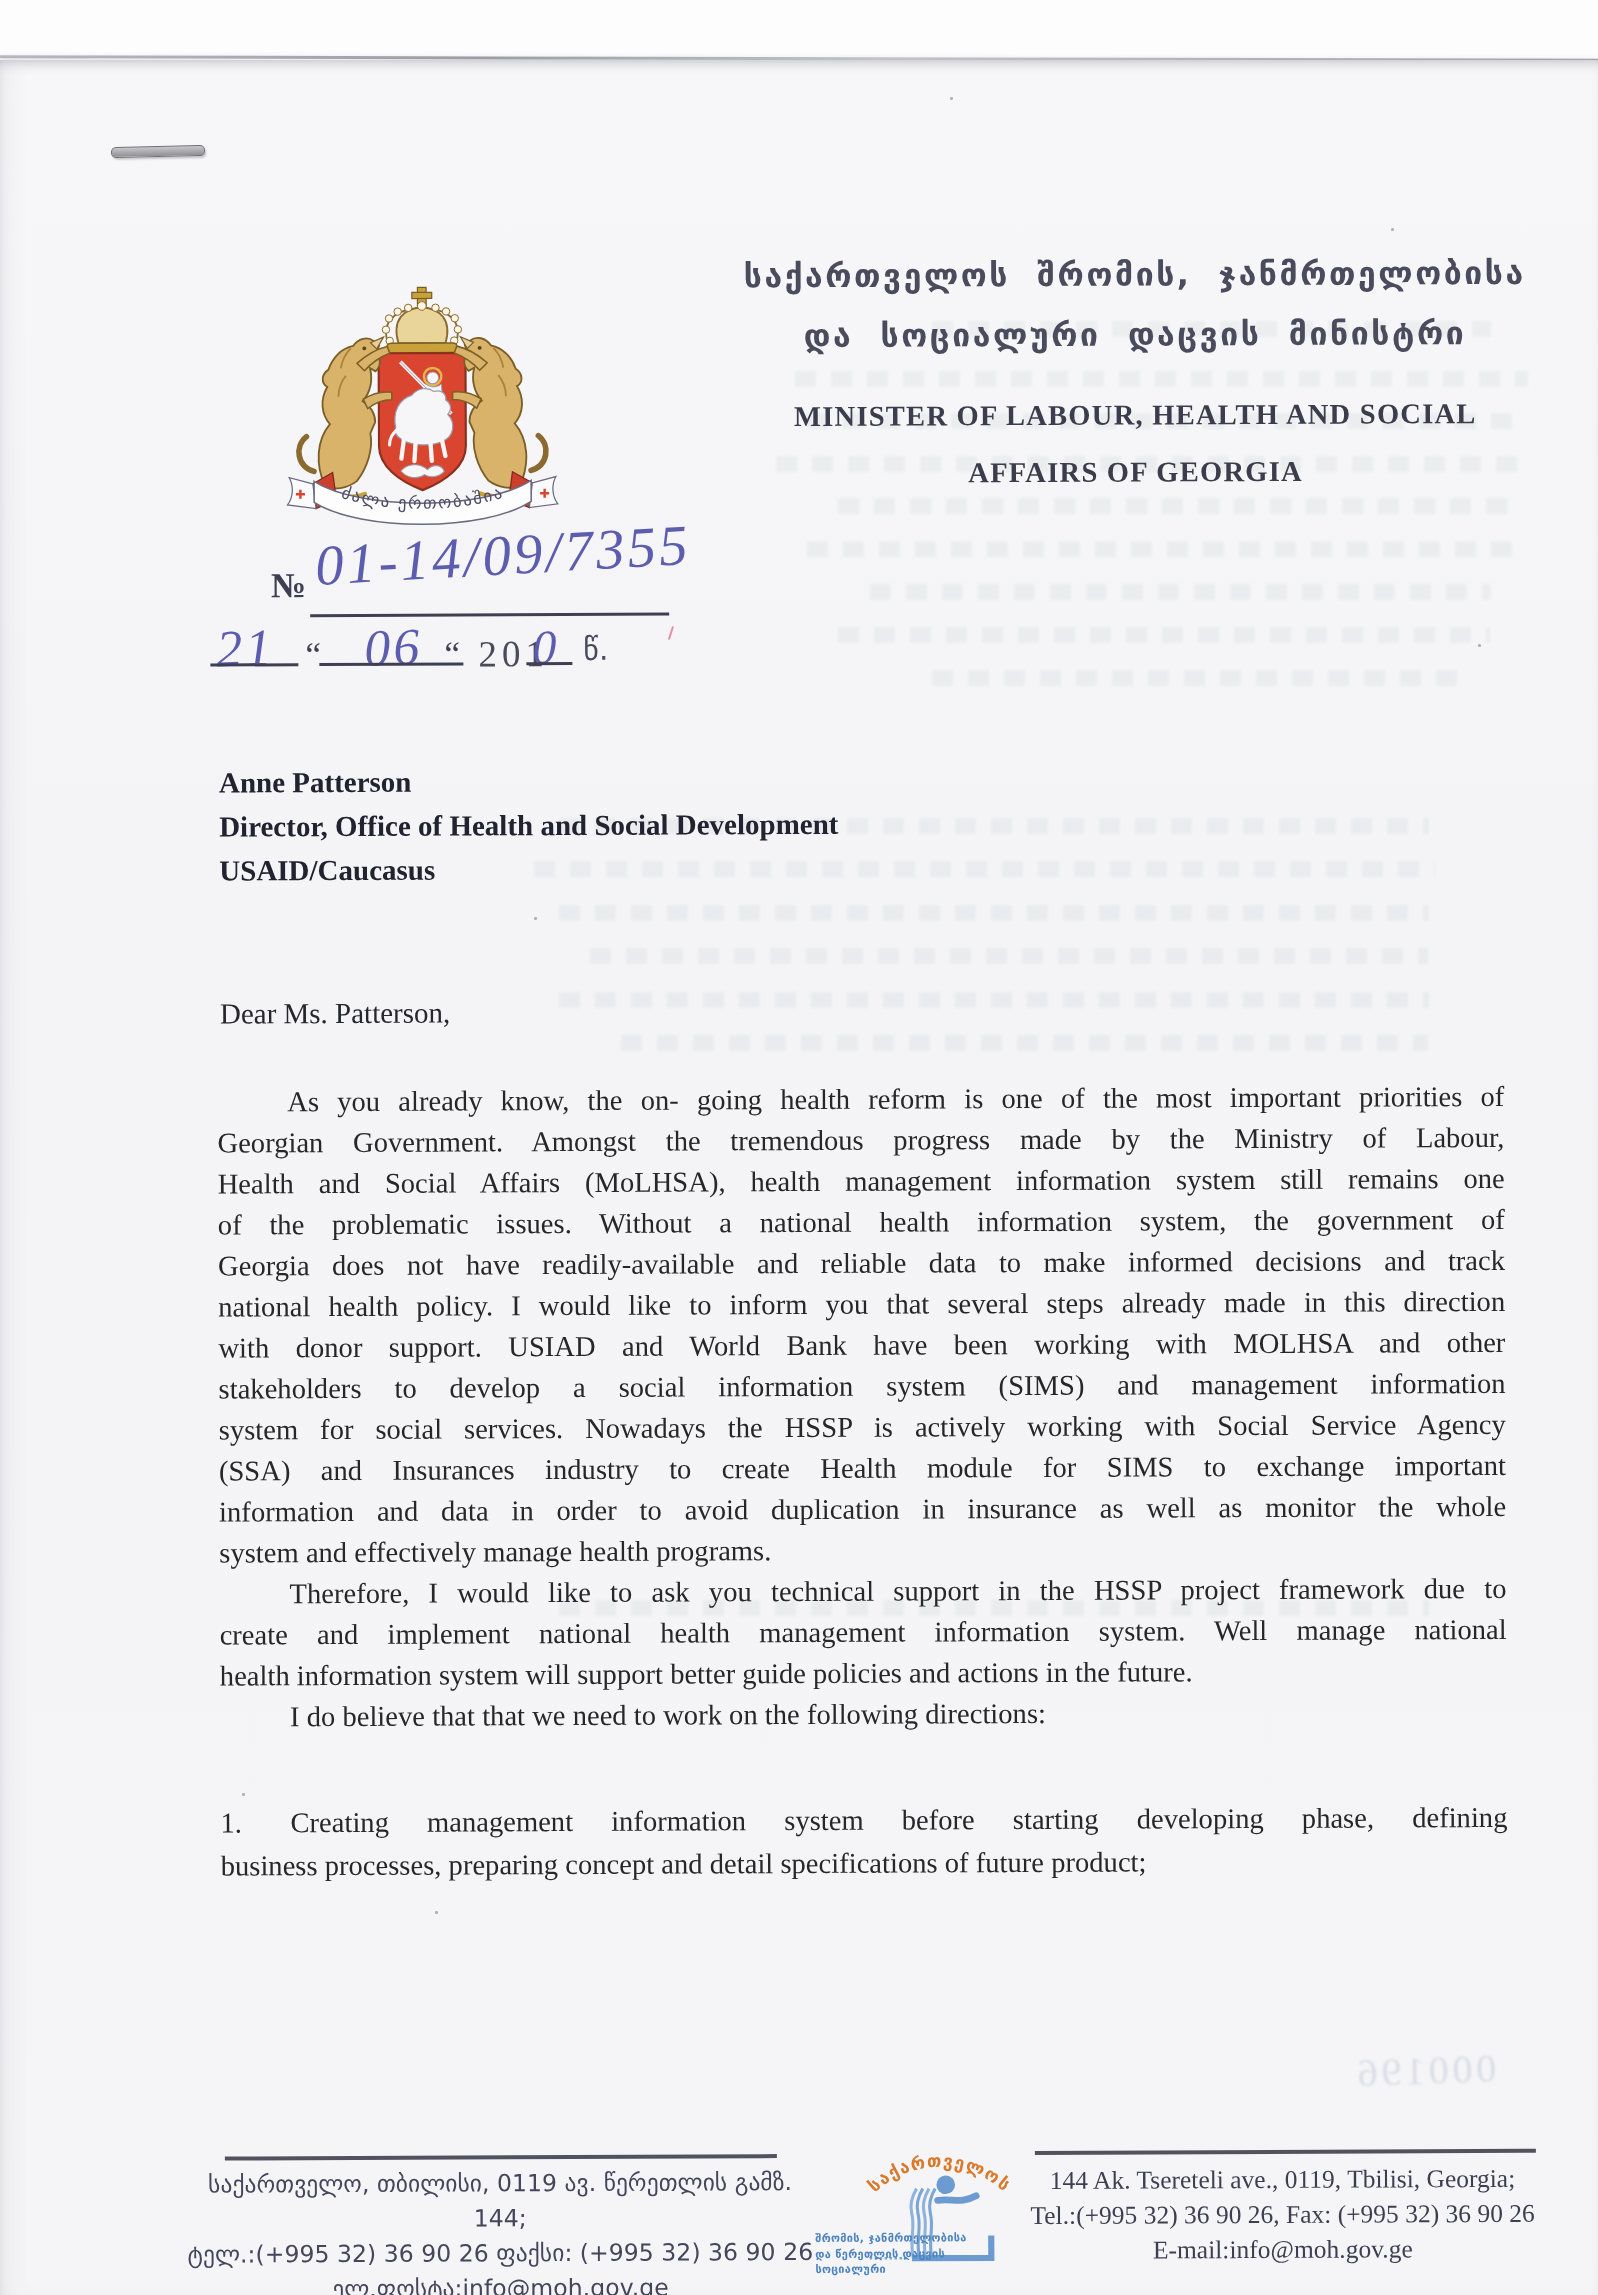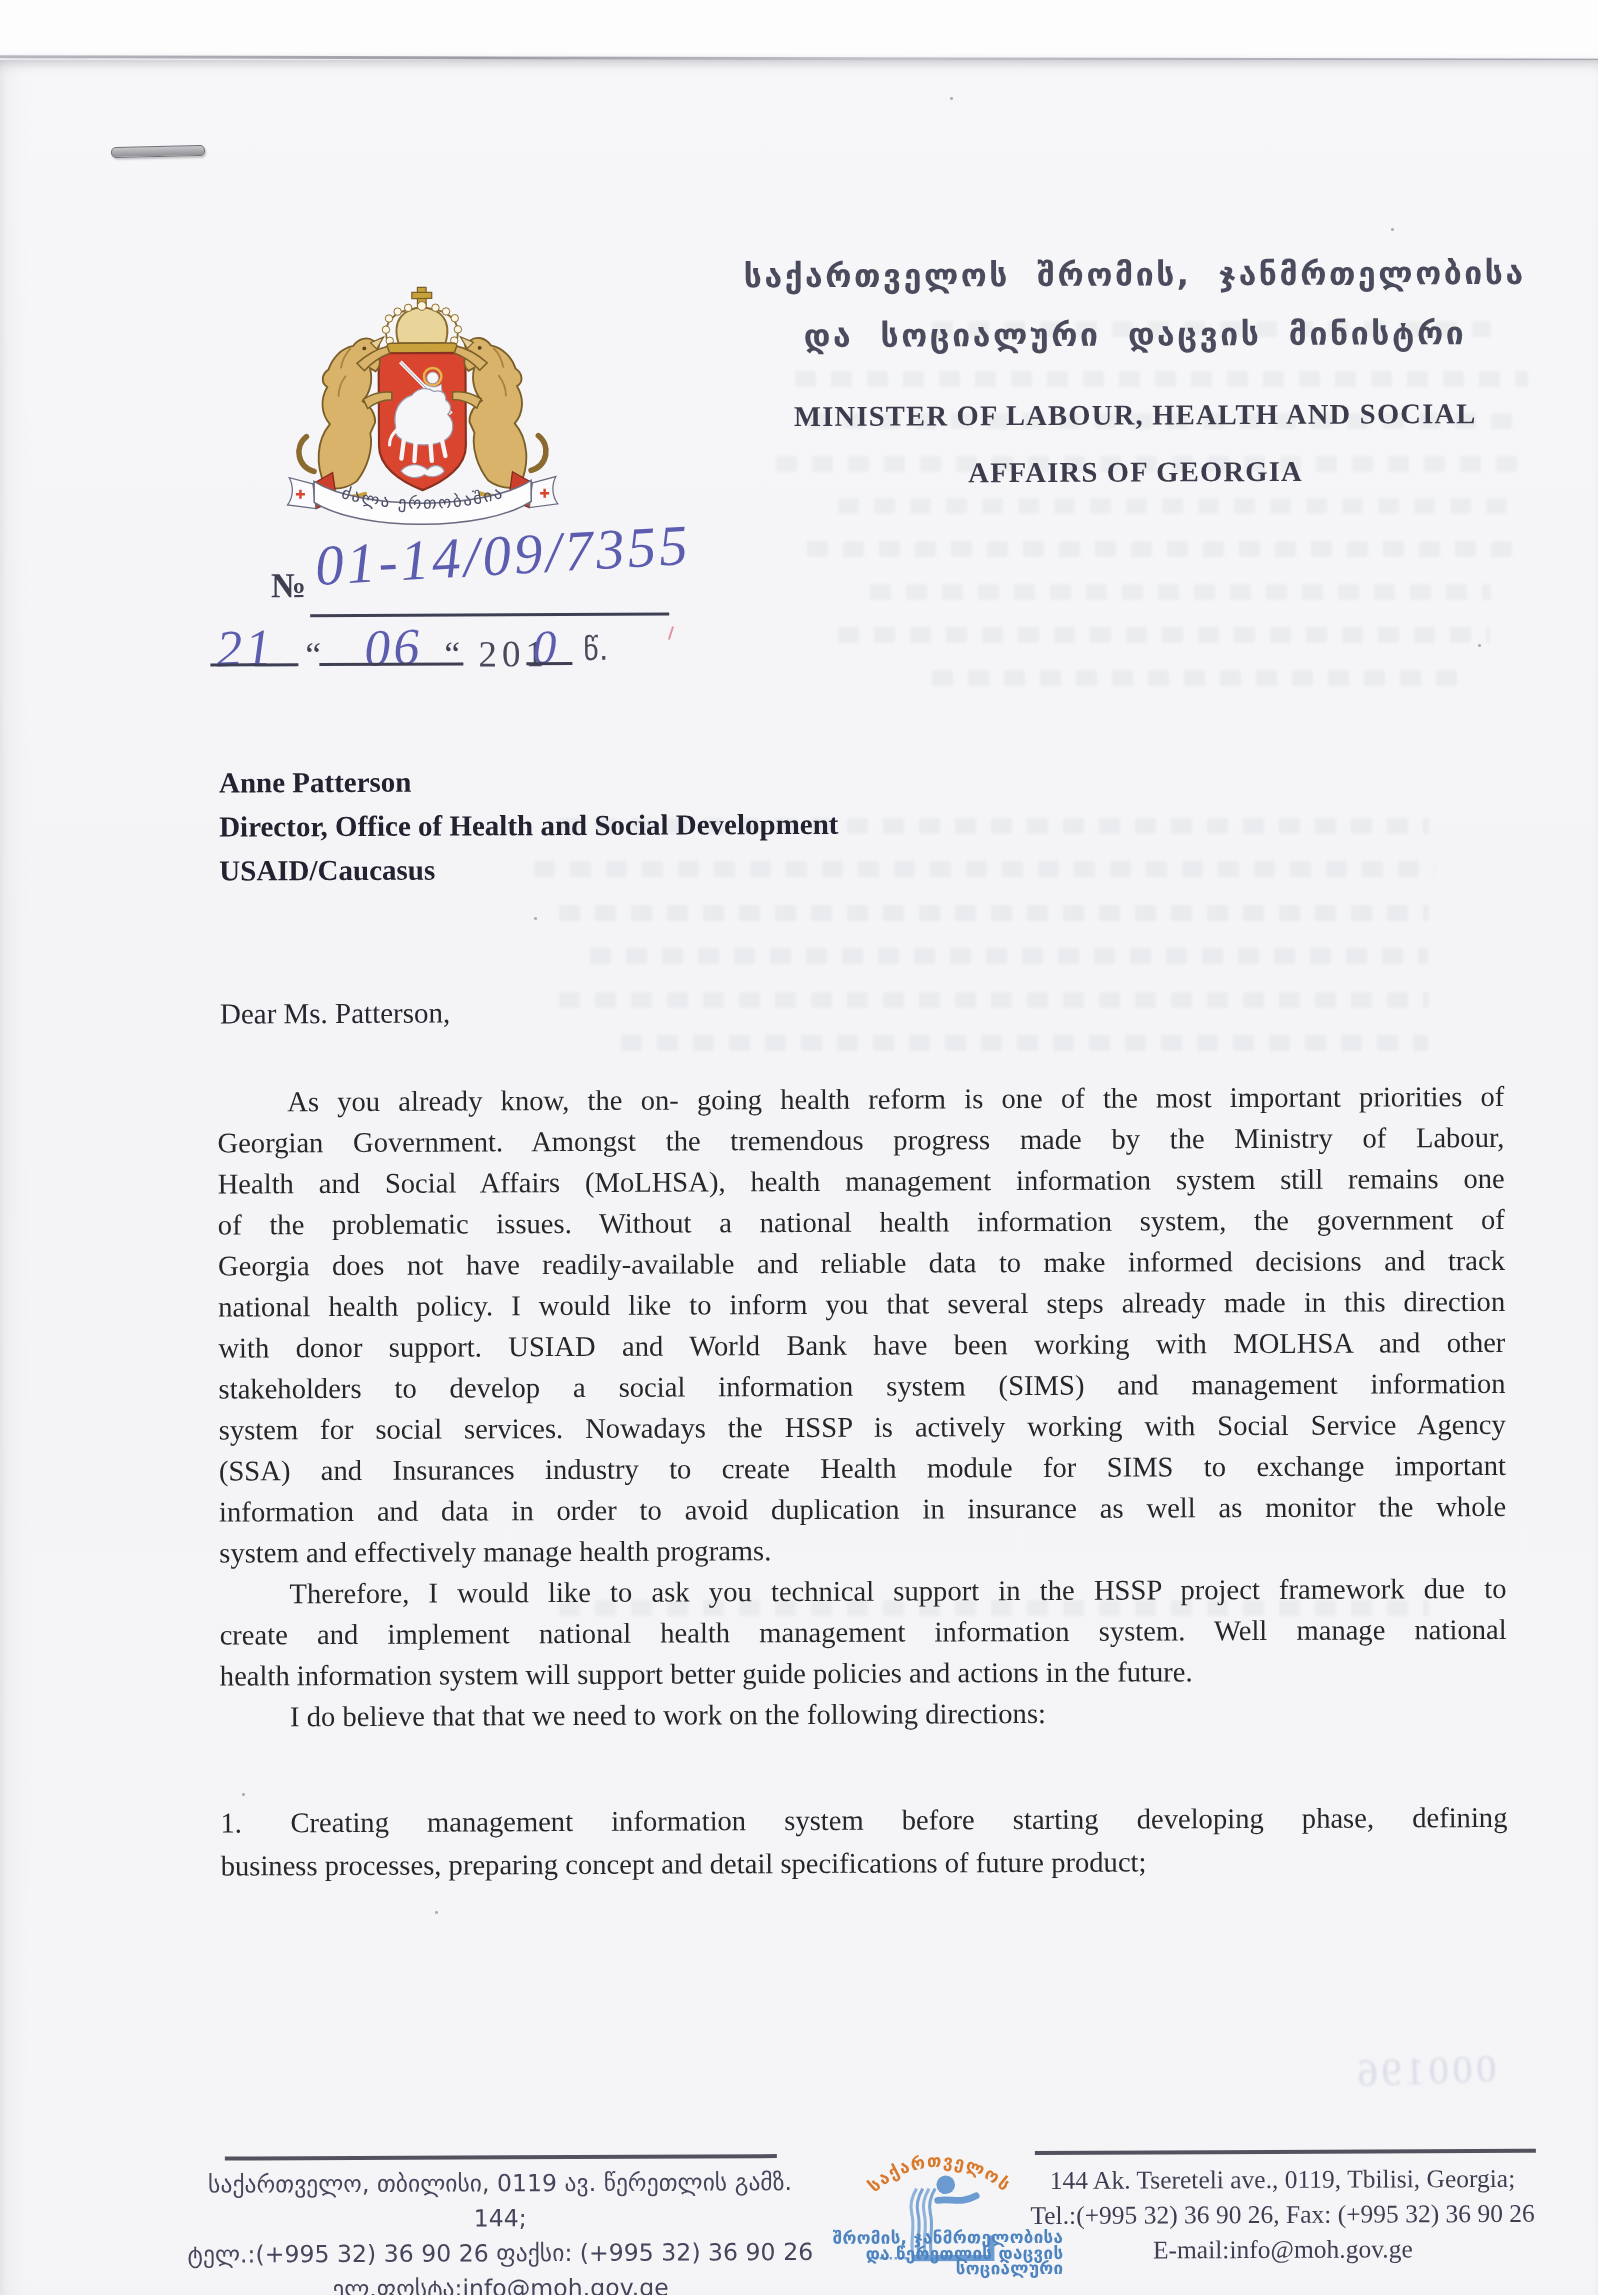--- a/index.html
+++ b/index.html
@@ -60,22 +60,22 @@
 
   
   .rule{position:absolute;height:4.3px;background:#52525e;}
   .rule-left{left:219px;top:2094px;width:552px;}
   .rule-right{left:1029px;top:2092px;width:501px;}
   .f-left{position:absolute;left:173px;top:2105px;width:642px;text-align:center;
           font-family:"DejaVu Sans",sans-serif;font-size:23.6px;color:#45455c;line-height:35px;}
   .f-right{position:absolute;left:1012px;top:2104px;width:529px;text-align:center;
            font-size:25.5px;color:#3e3e52;line-height:35px;}
   .logo{position:absolute;left:837px;top:2082px;width:193px;height:152px;}
-  .logo-text{position:absolute;left:809px;top:2171px;width:248px;text-align:right;
-             font-family:"DejaVu Sans",sans-serif;font-weight:bold;font-size:17px;
+  .logo-text{position:absolute;left:809px;top:2171px;width:248px;text-align:left;
+             font-family:"DejaVu Sans",sans-serif;font-weight:bold;font-size:11px;
              color:#4d84c0;line-height:15.5px;letter-spacing:0.3px;}
 
   
   .ghost{position:absolute;height:16px;opacity:.055;filter:blur(1.2px);
          background:repeating-linear-gradient(90deg,#5a6a5f 0 21px,transparent 21px 36px);}
   .ghost-number{position:absolute;left:1354px;top:1987px;font-size:40px;color:#7d88ad;
                 opacity:.22;filter:blur(0.9px);transform:scaleX(-1) rotate(2deg);
                 letter-spacing:3.7px;}
   .speck{position:absolute;width:2.5px;height:2.5px;border-radius:50%;background:#5a5a60;opacity:.45;}
   .mark-red{position:absolute;left:670px;top:566px;width:1.9px;height:13.7px;background:#d86a7a;

